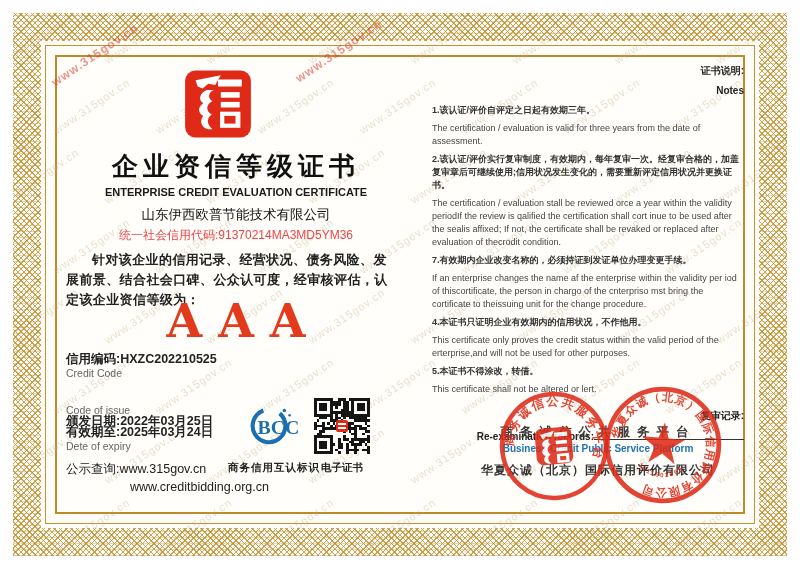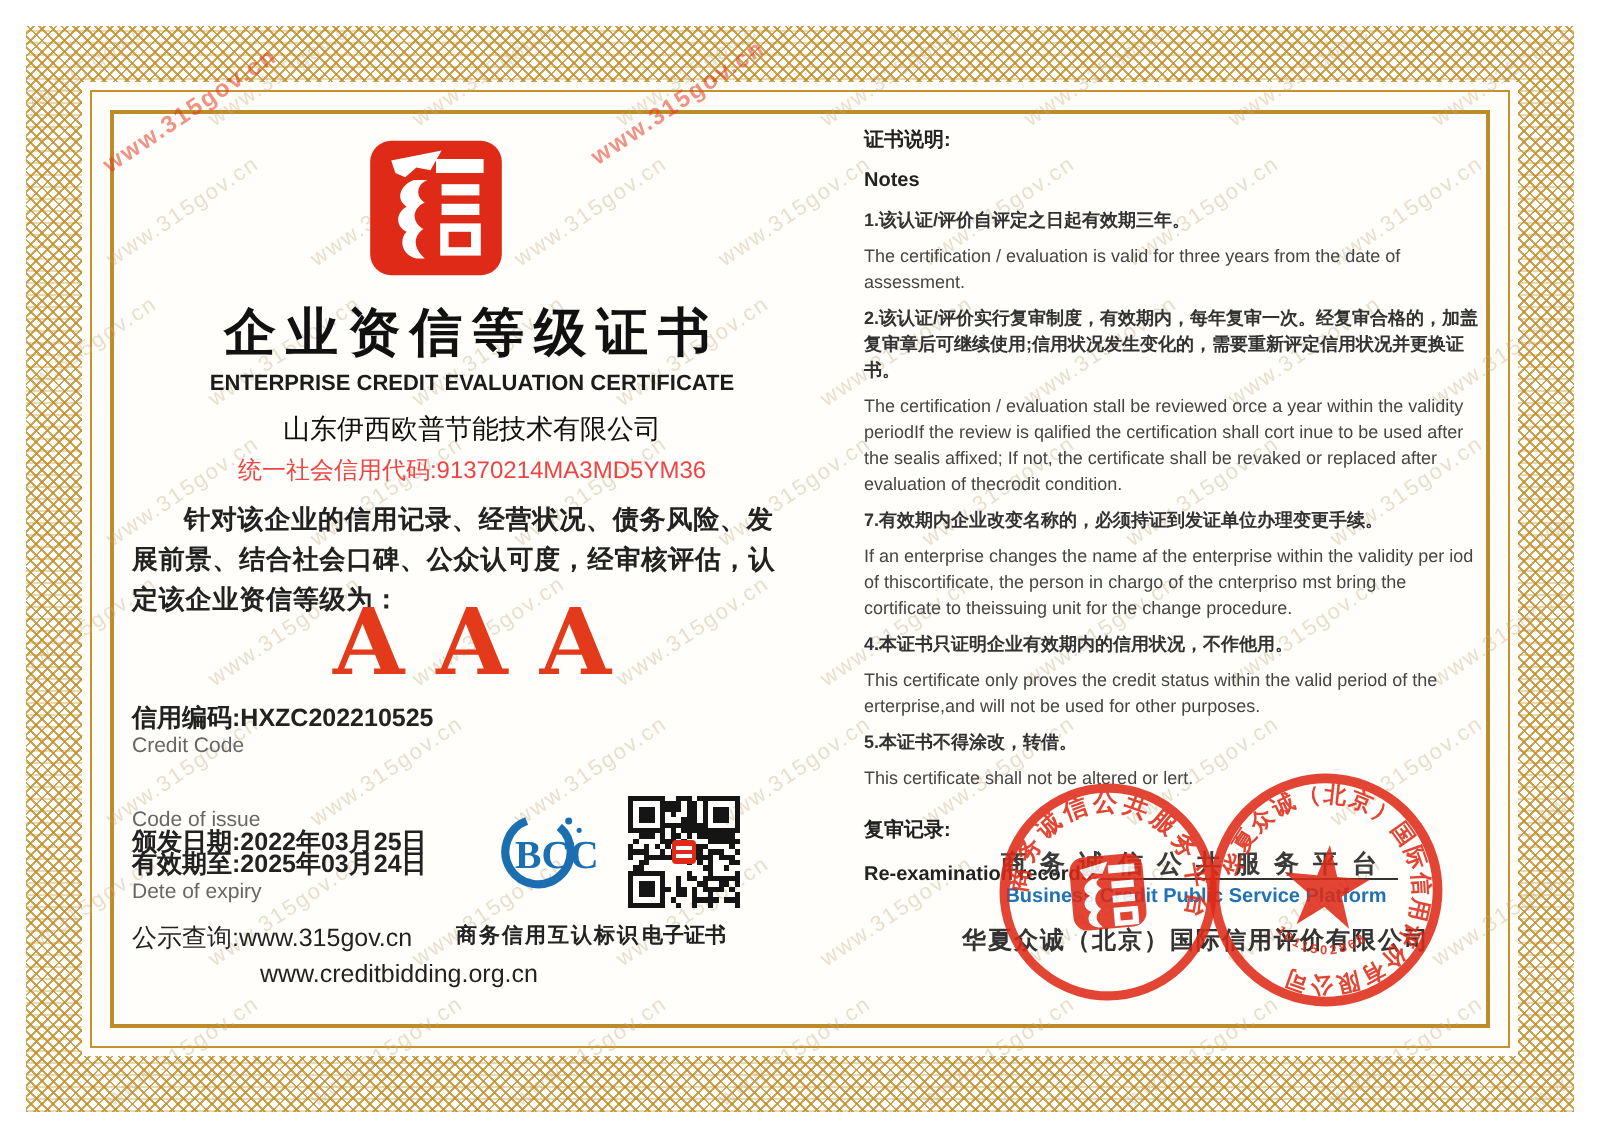--- a/index.html
+++ b/index.html
@@ -35,21 +35,21 @@
              color:#222;line-height:20px;text-indent:2em;letter-spacing:.4px;}
   .grade{left:60px;top:294px;width:352px;font-family:"DejaVu Serif","Liberation Serif",serif;
          font-size:46px;font-weight:bold;color:#e23a1b;letter-spacing:16px;padding-left:16px;
          box-sizing:border-box;}
   .cn-label{font-size:12.5px;font-weight:600;color:#222;}
   .en-sub{font-size:10.5px;color:#666;}
   .links{font-size:12.5px;color:#222;}
 
   
   .notes{left:432px;top:64px;width:312px;}
-  .notes .h{font-size:10px;font-weight:bold;color:#222;margin:0 0 7px 0;}
+  .notes .h{font-size:10px;font-weight:bold;color:#222;margin:0 0 7px 0;text-align:right;}
   .notes p{margin:5px 0;line-height:13px;}
   .notes .cn{font-size:9px;font-weight:bold;color:#333;}
   .notes .en{font-size:9px;color:#454545;}
   .review{margin-top:13px;}
   .review .line{display:inline-block;width:150px;border-bottom:1px solid #333;height:10px;}
 
   
   .issuer{left:448px;top:424px;width:300px;text-align:center;}
   .plat-cn{font-size:12.5px;font-weight:bold;letter-spacing:7px;color:#3b3b3b;}
   .plat-en{font-size:10px;font-weight:bold;color:#2173b5;margin-top:2px;}

